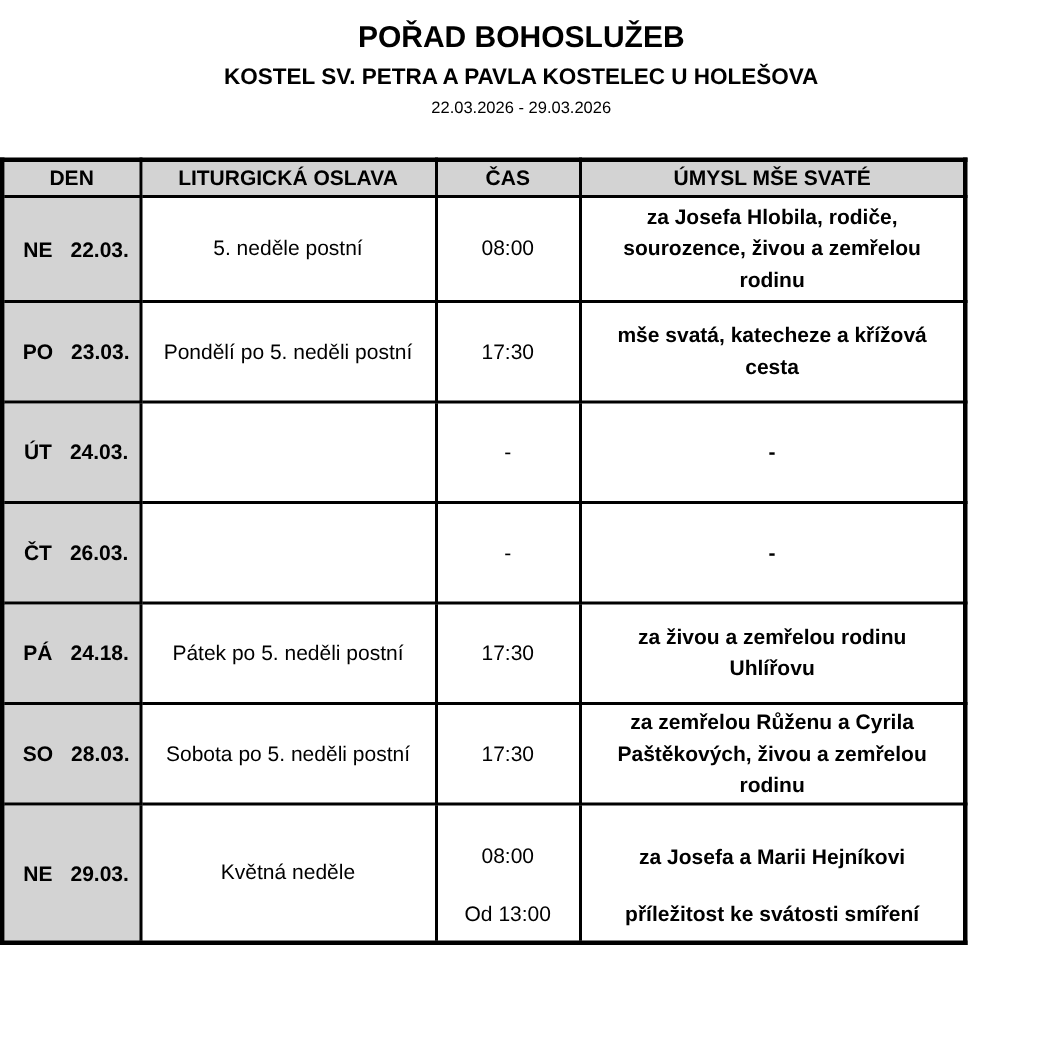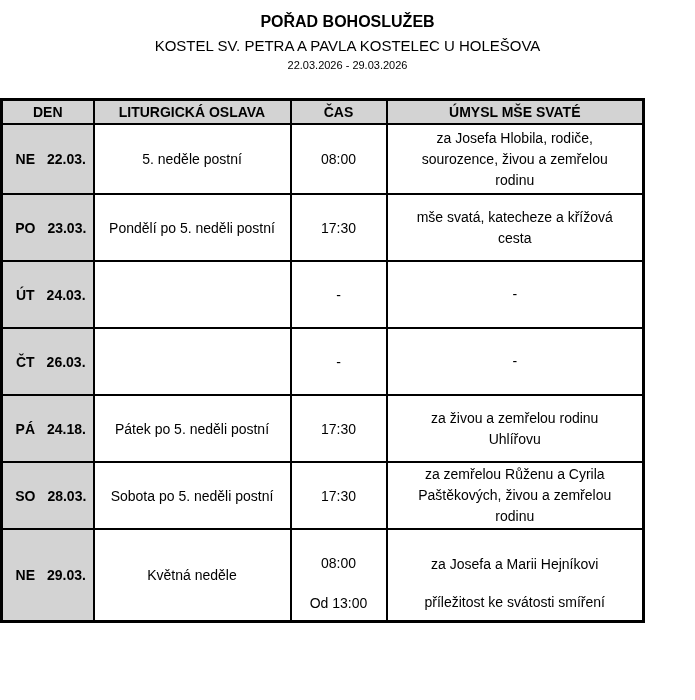--- a/index.html
+++ b/index.html
@@ -15,28 +15,28 @@
   .page {
     width: 695px;
     height: 700px;
     overflow: hidden;
   }
   .doc-header {
     text-align: center;
     padding-top: 10px;
   }
   .title-line1 {
-    font-size: 16px;
+    font-size: 20px;
     font-weight: bold;
     line-height: 1.55;
     text-align: center;
   }
   .title-line2 {
     font-size: 15px;
-    font-weight: normal;
+    font-weight: bold;
     line-height: 1.5;
   }
   .date-range {
     font-size: 11px;
     font-weight: normal;
     line-height: 1.55;
   }
   table.schedule {
     border-collapse: collapse;
     table-layout: fixed;
@@ -69,21 +69,21 @@
     padding-left: 7px;
   }
   td.den .date {
     margin-left: 12px;
   }
   tr.row    { height: 67px; }
   tr.row-first { height: 70px; }
   tr.row-last  { height: 92px; }
   td.oslava { padding: 0 3px; line-height: 1.45; }
   td.cas    { line-height: 1.45; }
-  td.umysl  { padding: 0 17px; line-height: 1.5; }
+  td.umysl  { padding: 0 17px; line-height: 1.5; font-weight: bold; }
   tr.row-last td.cas, tr.row-last td.umysl {
     vertical-align: top;
     padding-top: 0;
     padding-bottom: 0;
   }
   .stack {
     display: flex;
     flex-direction: column;
     justify-content: space-between;
     box-sizing: border-box;

